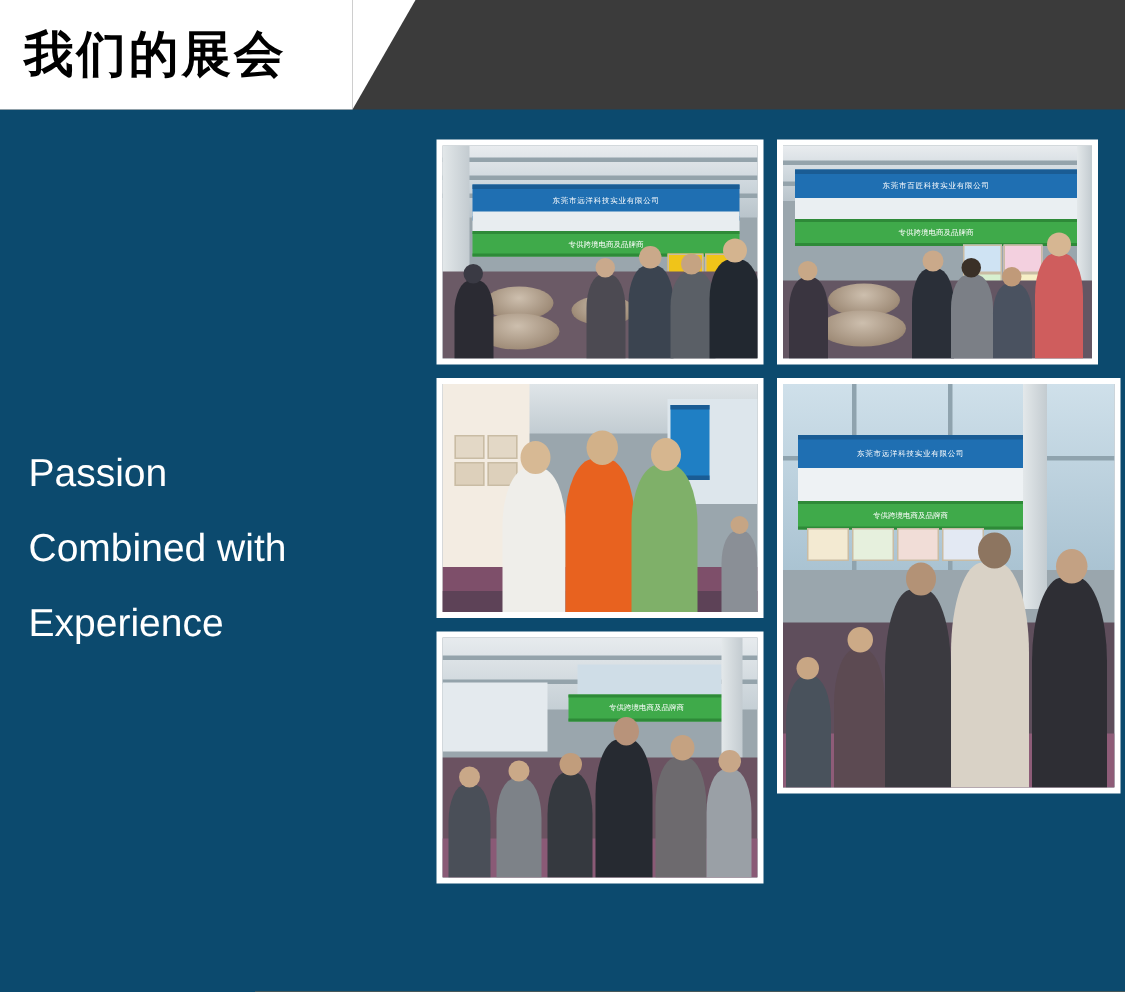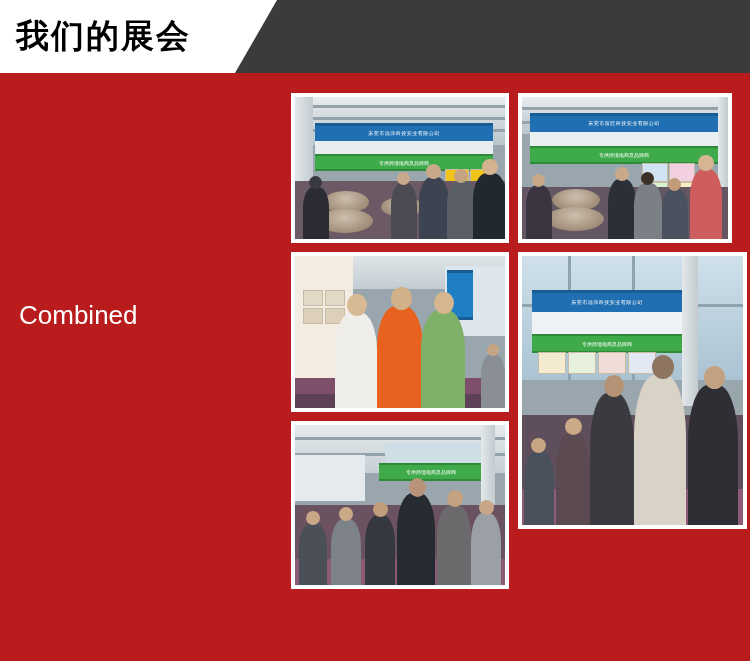--- a/index.html
+++ b/index.html
@@ -11,21 +11,21 @@
     height: 661px;
     background: #f5821f;
     font-family: "Liberation Sans", sans-serif;
     overflow: hidden;
     position: relative;
   }
   .page {
     position: relative;
     width: 750px;
     height: 661px;
-    background: #b91c1c;
+    background: #0c4a6e;
   }
 
   
   .header {
     position: absolute;
     left: 0;
     top: 0;
     width: 750px;
     height: 73px;
     background: #3b3b3b;
@@ -171,21 +171,23 @@
 
 <div class="page">
 
   <div class="header">
     <div class="header-tag"></div>
     <div class="header-tag-arrow"></div>
     <div class="header-title">我们的展会</div>
   </div>
 
   <div class="slogan">
-    <div>Combined</div>
+    <div>Passion</div>
+    <div>Combined with</div>
+    <div>Experience</div>
   </div>
 
   <div class="photo" id="photo-1">
     <div class="inner">
       <div class="hall-ceiling">
         <div class="beam" style="top:8px"></div>
         <div class="beam" style="top:20px"></div>
         <div class="beam" style="top:32px"></div>
       </div>
       <div class="pillar" style="left:0;top:0;width:18px;height:100%;"></div>

